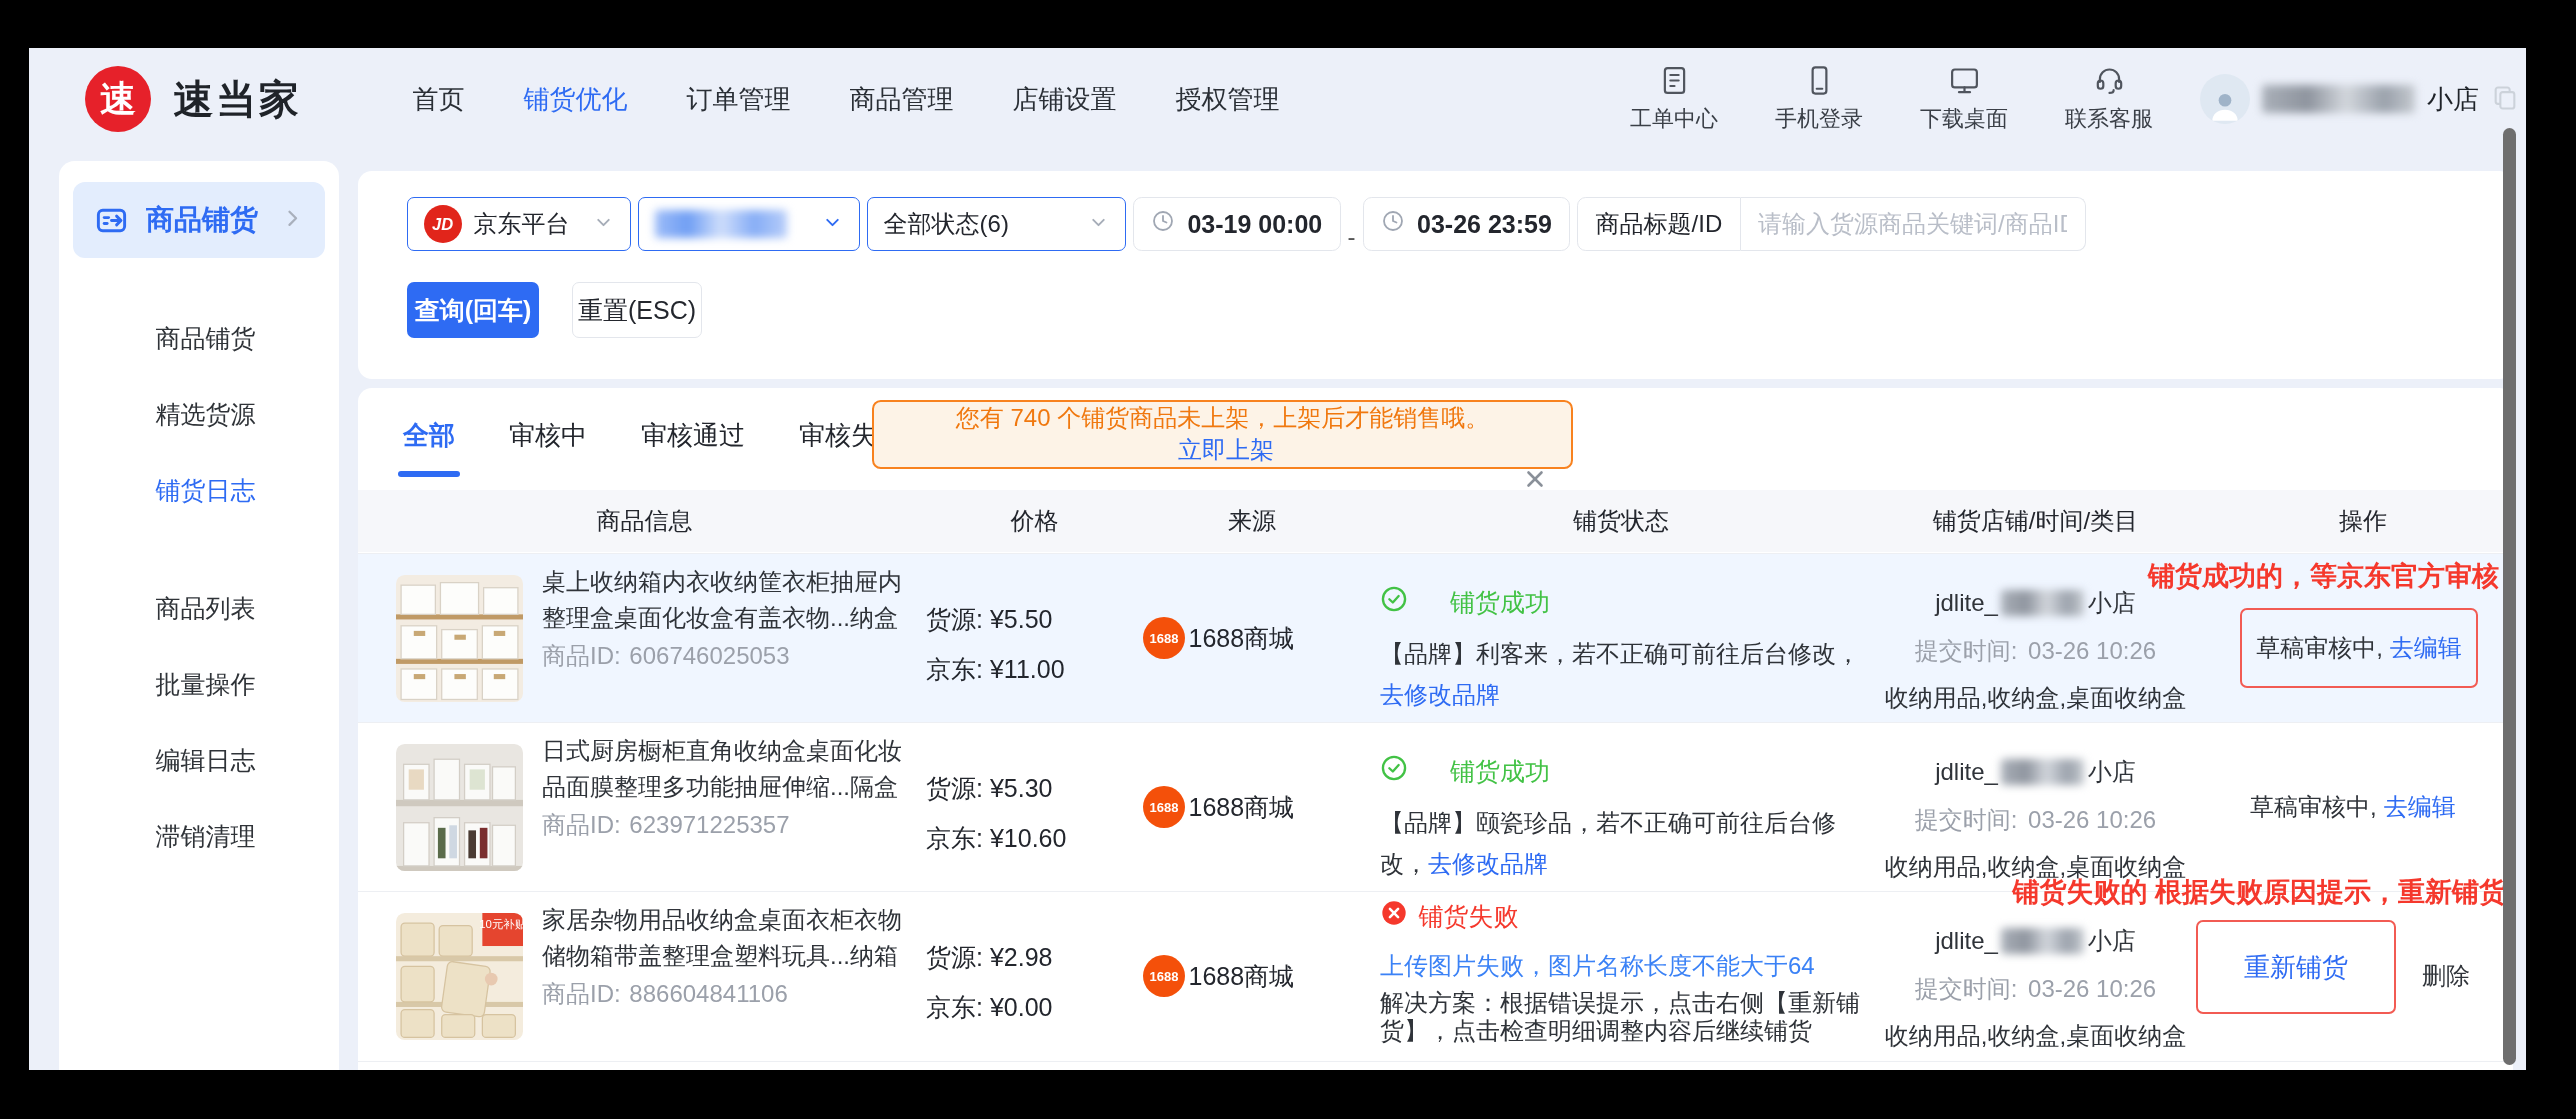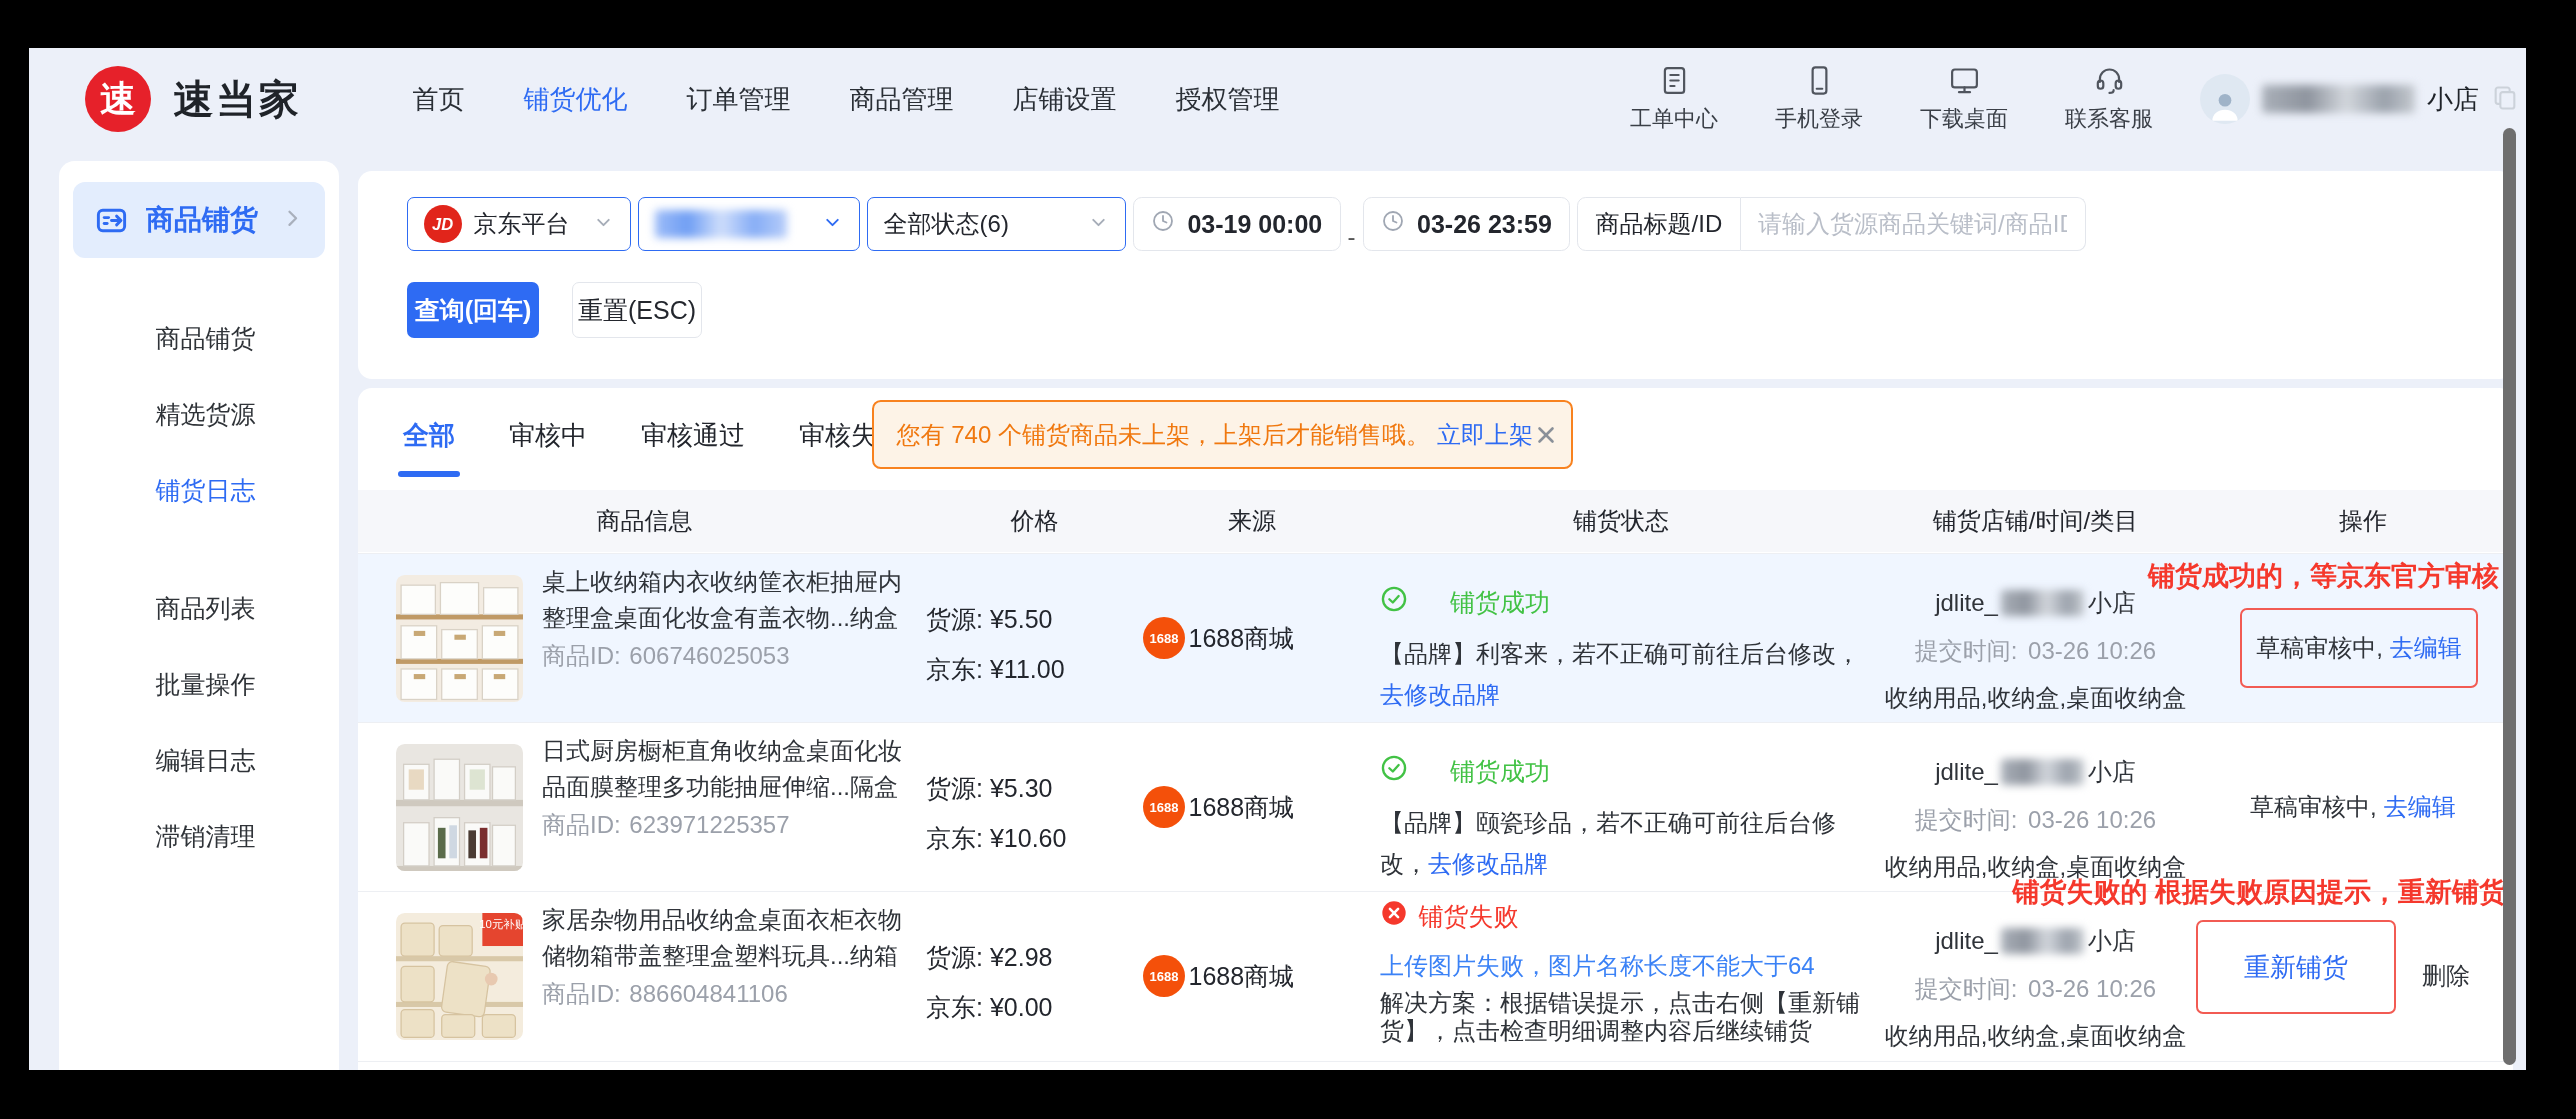--- a/index.html
+++ b/index.html
@@ -60,21 +60,21 @@
   .filter-row2 { position:absolute; left:49px; top:111px; display:flex; gap:33px; }
   .btn-primary { width:132px; height:56px; background:#2e6bf3; border:none; border-radius:7px; color:#fff; font-size:25px; font-weight:700; display:flex; align-items:center; justify-content:center; cursor:pointer; font-family:inherit; }
   .btn-plain { width:130px; height:56px; background:#fff; border:1.7px solid #e3e6ec; border-radius:7px; color:#23262d; font-size:25px; display:flex; align-items:center; justify-content:center; cursor:pointer; font-family:inherit; }
 
   
   .list-card { position:absolute; left:329px; top:340px; width:2155px; height:682px; background:#fff; border-radius:14px 14px 0 0; overflow:hidden; }
   .tabs { position:absolute; left:45px; top:29.5px; display:flex; gap:54px; font-size:26px; color:#23262d; }
   .tab { cursor:pointer; position:relative; white-space:nowrap; }
   .tab.active { color:#2e6bf3; font-weight:600; }
   .tab.active::after { content:""; position:absolute; left:-5.2px; right:-5.2px; bottom:-24px; height:6px; border-radius:3.5px; background:#2e6bf3; }
-  .alert { position:absolute; left:514px; top:12px; width:701px; height:69px; border:2.6px solid #f8821f; background:#fdf3e7; border-radius:8.7px; display:flex; align-items:center; padding:0 22.6px; }
+  .alert { position:absolute; left:514px; top:12px; width:701px; height:69px; border:2.6px solid #f8821f; background:#fdf3e7; border-radius:8.7px; display:flex; align-items:center; padding:0 22.6px;flex-direction:column; }
   .alert-text { font-size:24px; color:#f0780f; white-space:nowrap; }
   .alert-link { font-size:24px; color:#2e6bf3; margin-left:7px; cursor:pointer; white-space:nowrap; }
   .alert-close { margin-left:auto; cursor:pointer; display:flex; }
   .alert-close svg { width:26px; height:26px; stroke:#8a9099; stroke-width:2.4; stroke-linecap:round; }
 
   .thead { position:absolute; left:0; top:102px; width:100%; height:62px; background:#f6f7fa; }
   .th { position:absolute; top:0; height:62px; line-height:62px; text-align:center; font-size:24px; color:#23262d; }
   .th1 { left:113px; width:347px; } .th2 { left:568px; width:217px; } .th3 { left:781px; width:226px; }
   .th4 { left:1020px; width:486px; } .th5 { left:1504px; width:347px; } .th6 { left:1875px; width:260px; }
 

